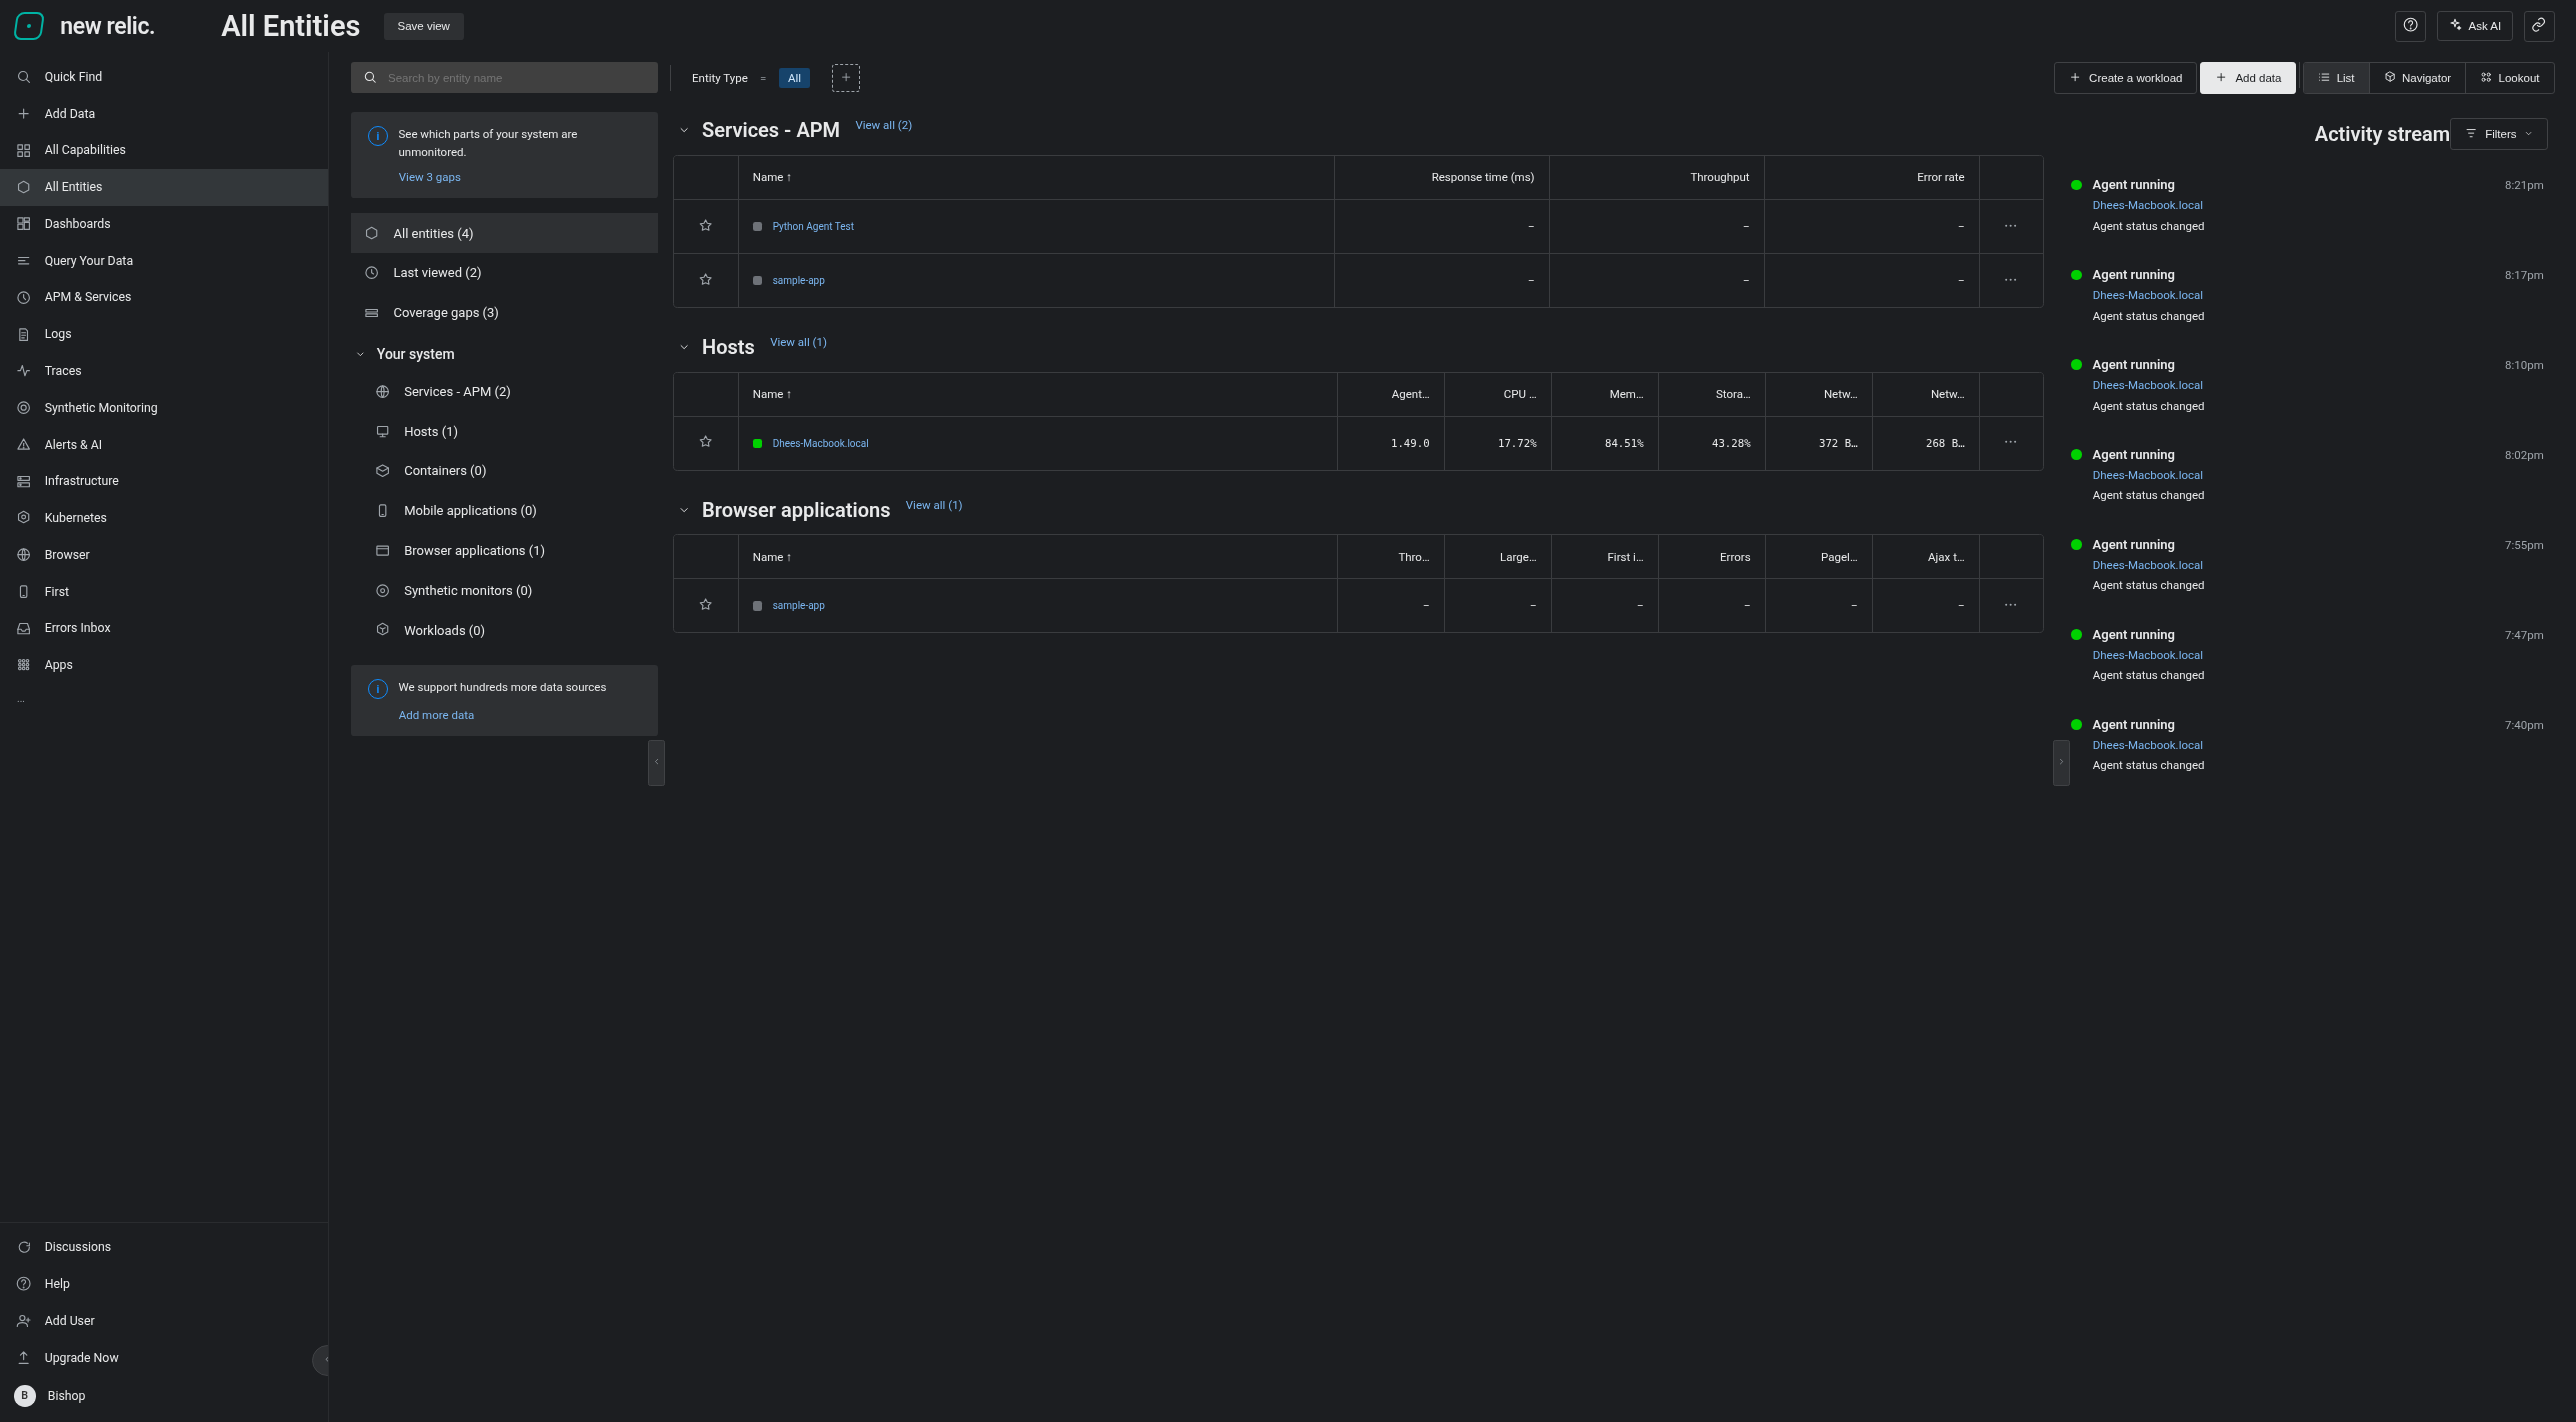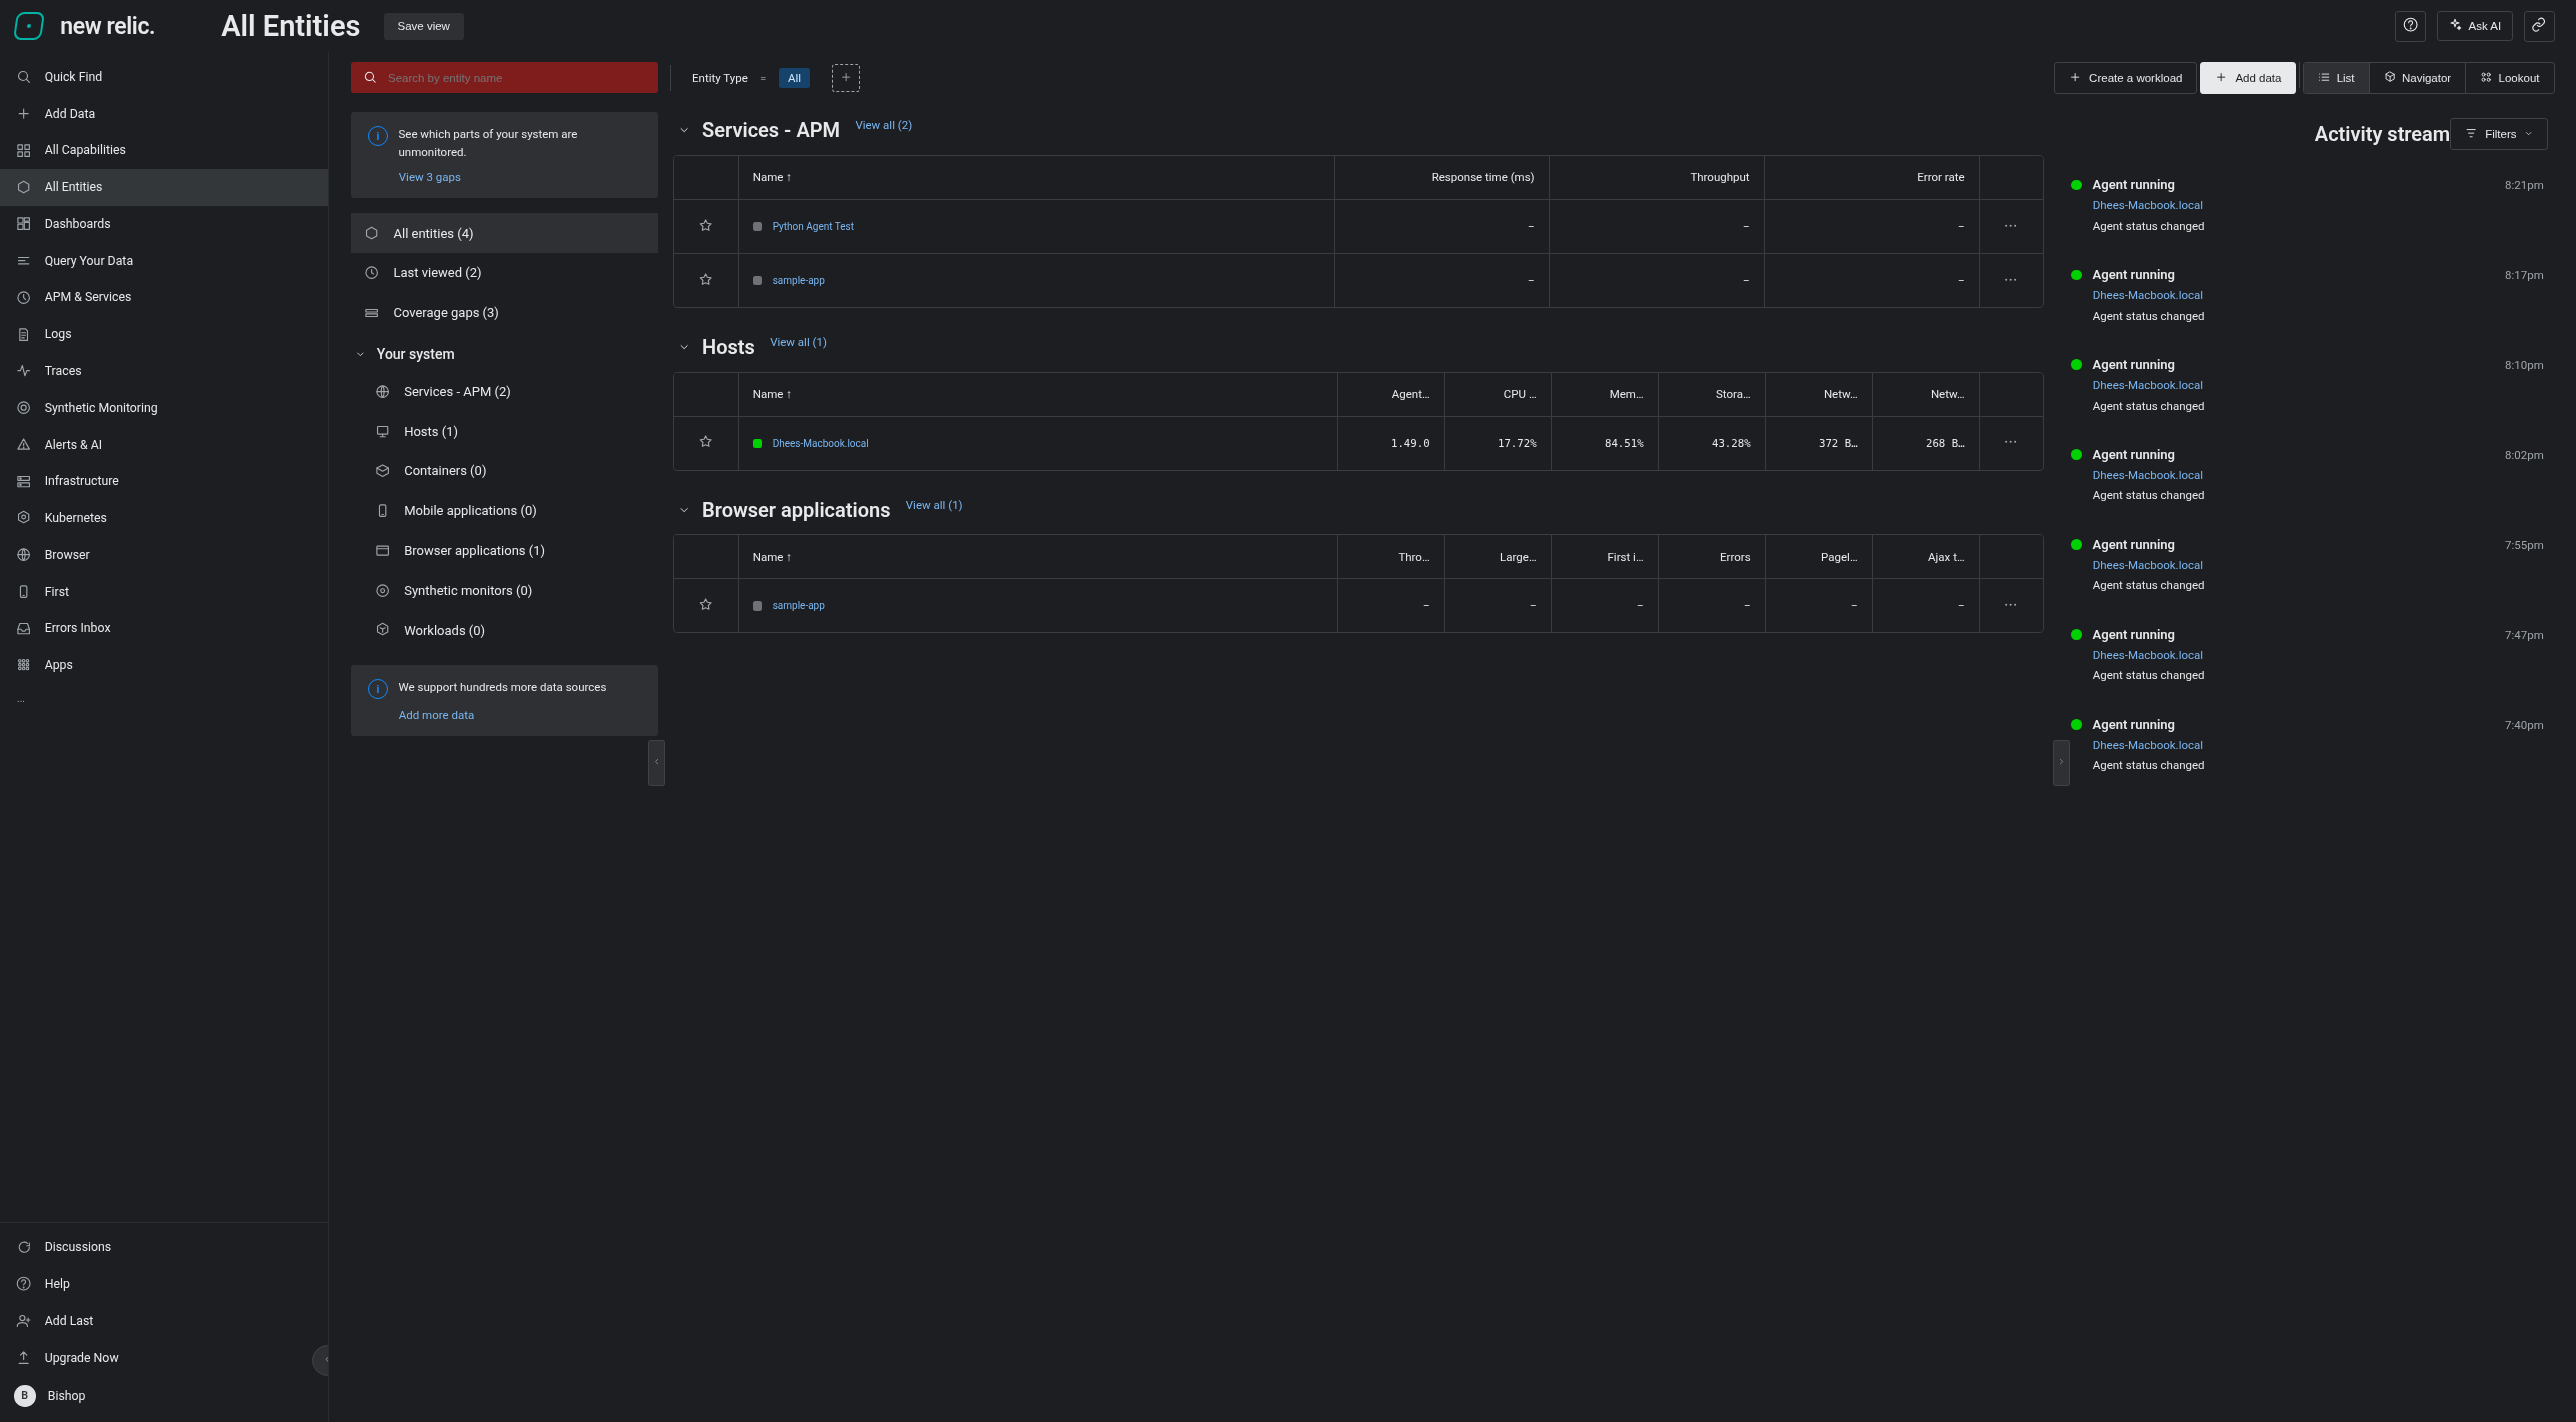--- a/index.html
+++ b/index.html
@@ -89,21 +89,21 @@
     justify-content:center;cursor:pointer;color:var(--text2);z-index:5
   }
   
   .main{flex:1;display:flex;flex-direction:column;min-width:0}
   .toolbar{
     display:flex;align-items:center;justify-content:space-between;
     padding:9.2px 21.5px;gap:15.3px
   }
   .toolbar-left{display:flex;align-items:center;gap:12.3px}
   .search-box{
-    display:flex;align-items:center;gap:9.2px;background:#7f1d1d;border-radius:3.1px;
+    display:flex;align-items:center;gap:9.2px;background:#404040;border-radius:3.1px;
     padding:7.7px 12.3px;width:307px
   }
   .search-box input{
     background:transparent;border:none;outline:none;color:var(--text);
     font-size:11.5px;width:100%
   }
   .toolbar-divider{width:0.8px;height:26px;background:var(--border)}
   .filter-chip{
     display:flex;align-items:center;gap:7.7px;background:transparent;
     border:none;padding:6.1px 9.2px;border-radius:3.1px;font-size:11.5px;cursor:pointer
@@ -449,21 +449,21 @@
           <span>Help</span>
         </div>
         <div class="nav-item">
           <span class="ico">
             <svg width="15.3" height="15.3" viewBox="0 0 24 24">
               <circle cx="10" cy="8" r="4"></circle>
               <path d="M2 21c0-4 4-6 8-6s8 2 8 6"></path>
               <path d="M19 8v6M16 11h6"></path>
             </svg>
           </span>
-          <span>Add Last</span>
+          <span>Add User</span>
         </div>
         <div class="nav-item">
           <span class="ico">
             <svg width="15.3" height="15.3" viewBox="0 0 24 24">
               <path d="M12 3v12M7 8l5-5 5 5"></path>
               <path d="M5 21h14"></path>
             </svg>
           </span>
           <span>Upgrade Now</span>
         </div>

